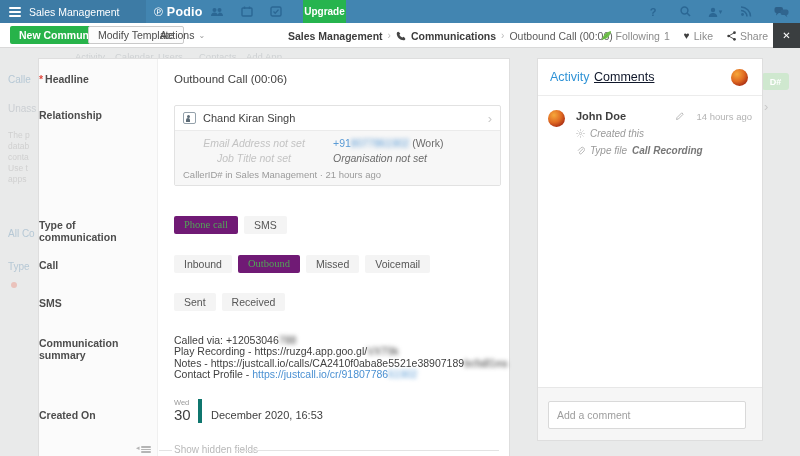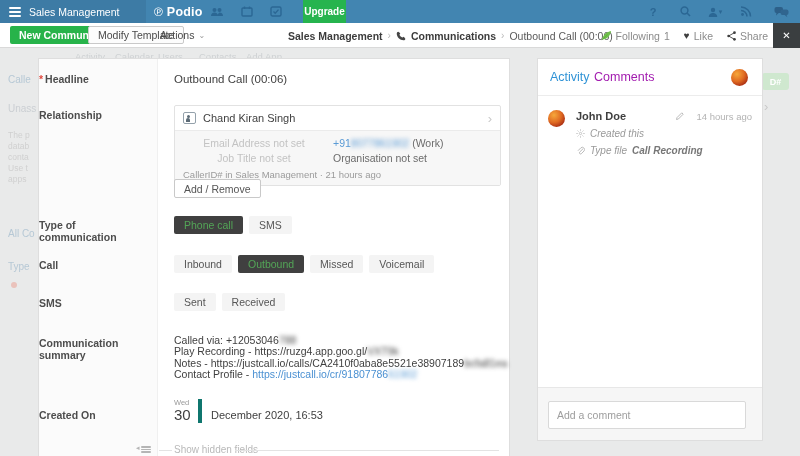--- a/index.html
+++ b/index.html
@@ -62,31 +62,31 @@
 
   .rel-card { position:absolute; left:135px; top:46px; width:327px; border:1px solid #e2e2e2; border-radius:2px; background:#fff; }
   .rel-head { display:flex; align-items:center; gap:7px; padding:5px 8px; height:24px; position:relative; cursor:pointer; }
   .rel-name { font-size:11px; color:#3f3f3f; }
   .rel-chev { position:absolute; right:8px; color:#c9c9c9; font-size:13px; }
   .cardico { width:13px; height:12px; border:1px solid #94a1ab; border-radius:2px; position:relative; background:#fff; }
   .cardico:before { content:""; position:absolute; left:2px; bottom:1px; width:4px; height:4px; background:#5c6b76; border-radius:2px 2px 0 0; }
   .cardico:after { content:""; position:absolute; left:2.5px; top:2px; width:3px; height:3px; background:#5c6b76; border-radius:50%; }
   .rel-details { background:#f7f7f7; border-top:1px solid #ebebeb; padding:6px 0 4px; }
   .rel-grid { display:grid; grid-template-columns:158px 1fr; row-gap:3px; }
-  .notset { color:#c3c3c3; font-size:10.5px; text-align:center; }
+  .notset { font-style:italic; color:#c3c3c3; font-size:10.5px; text-align:center; }
   .rel-right { font-size:10.5px; color:#6b6b6b; }
   .phone-num { color:#5b9bd5; }
   .rel-meta { font-size:9.5px; color:#9b9b9b; padding:5px 0 1px 8px; }
   .addremove { position:absolute; left:135px; top:120px; height:19px; padding:0 9px; background:#fff; color:#555;
                font-size:10.5px; border:1px solid #c9c9c9; border-radius:2px; cursor:pointer; }
 
   .optrow { position:absolute; left:135px; display:flex; gap:6px; }
   .opt { height:18px; line-height:18px; padding:0 10px; background:#f4f4f4; color:#565656; font-size:10.5px;
          border:none; border-radius:2px; cursor:pointer; }
-  .opt.sel { background:#404040; color:#53a557; }
+  .opt.sel { background:#701a75; color:#53a557;font-family:Liberation Serif, serif; }
 
   .sum { position:absolute; left:135px; top:276px; font-size:10.5px; line-height:11.3px; color:#3f3f3f; }
   .blur { filter:blur(2px); }
   .blur-blue { filter:blur(2px); color:#5b9bd5; }
   .link { color:#4a90d2; cursor:pointer; text-decoration:none; }
 
   .datebox { position:absolute; left:135px; top:340px; width:28px; text-align:right; border-right:4px solid #0f766e; padding-right:10px; }
   .datebox .wd { font-size:7.5px; color:#9a9a9a; display:block; line-height:8px; }
   .datebox .dn { font-size:15px; color:#3f3f3f; display:block; line-height:16px; }
   .datetxt { position:absolute; left:172px; top:350px; font-size:11px; color:#3f3f3f; }
@@ -97,21 +97,21 @@
   .hf-ico:before { content:"◂"; position:absolute; left:-1px; top:-1px; color:#b5b5b5; font-size:7px; }
   .hf-line { position:absolute; top:7px; height:1px; background:#e3e3e3; }
   .hf-text { position:absolute; left:135px; top:1px; font-size:10px; color:#b9b9b9; cursor:pointer; }
 
   
   .panel { position:absolute; left:537px; top:58px; width:226px; height:383px; background:#fff;
            border:1px solid #dedede; z-index:2; }
   .p-head { position:relative; height:37px; border-bottom:1px solid #ececec; }
   .tab { position:absolute; top:11px; font-size:12.5px; cursor:pointer; }
   .tab.active { color:#3093d6; }
-  .tab.idle { color:#a21caf; }
+  .tab.idle { color:#0f172a;text-decoration:underline; }
   .avatar { width:17px; height:17px; border-radius:50%;
             background:radial-gradient(circle at 35% 30%, #f6a83b 0%, #e06b22 45%, #a72a12 80%, #7c150b 100%); }
   .p-head .avatar { position:absolute; right:14px; top:10px; }
   .act-item { position:relative; padding:14px 10px 0 10px; }
   .act-item .avatar { position:absolute; left:10px; top:14px; }
   .act-body { margin-left:28px; }
   .act-top { display:flex; align-items:baseline; }
   .act-user { font-size:11px; font-weight:bold; color:#3f3f3f; }
   .act-meta { margin-left:auto; font-size:9.5px; color:#b3b3b3; display:flex; align-items:center; gap:13px; }
   .act-line { display:flex; align-items:center; gap:5px; margin-top:6px; font-size:10px; color:#999; font-style:italic; }
@@ -285,21 +285,20 @@
       <div class="rel-details">
         <div class="rel-grid">
           <span class="notset">Email Address not set</span>
           <span class="rel-right"><span class="phone-num">+91</span><span class="blur-blue">8077861902</span><span> (Work)</span></span>
           <span class="notset">Job Title not set</span>
           <span class="rel-right notset" style="text-align:left">Organisation not set</span>
         </div>
         <div class="rel-meta">CallerID# in Sales Management · 21 hours ago</div>
       </div>
     </div>
-    <button class="addremove">Add / Remove</button>
 
     <div class="f-label" style="top:160px">Type of communication</div>
     <div class="optrow" style="top:157px">
       <button class="opt sel">Phone call</button>
       <button class="opt">SMS</button>
     </div>
 
     <div class="f-label" style="top:200px">Call</div>
     <div class="optrow" style="top:196px">
       <button class="opt">Inbound</button>

